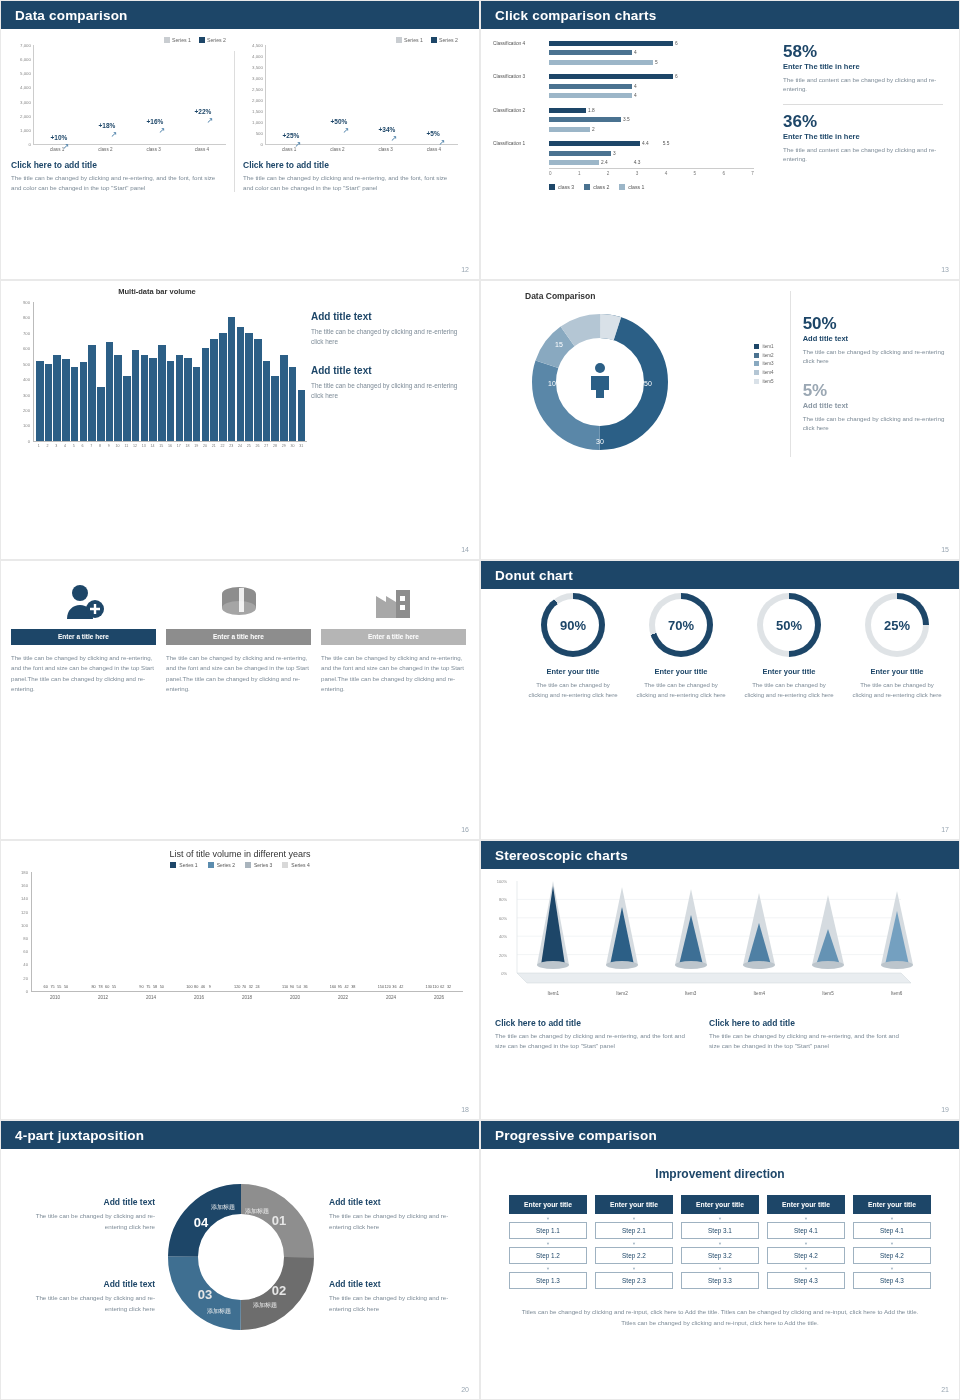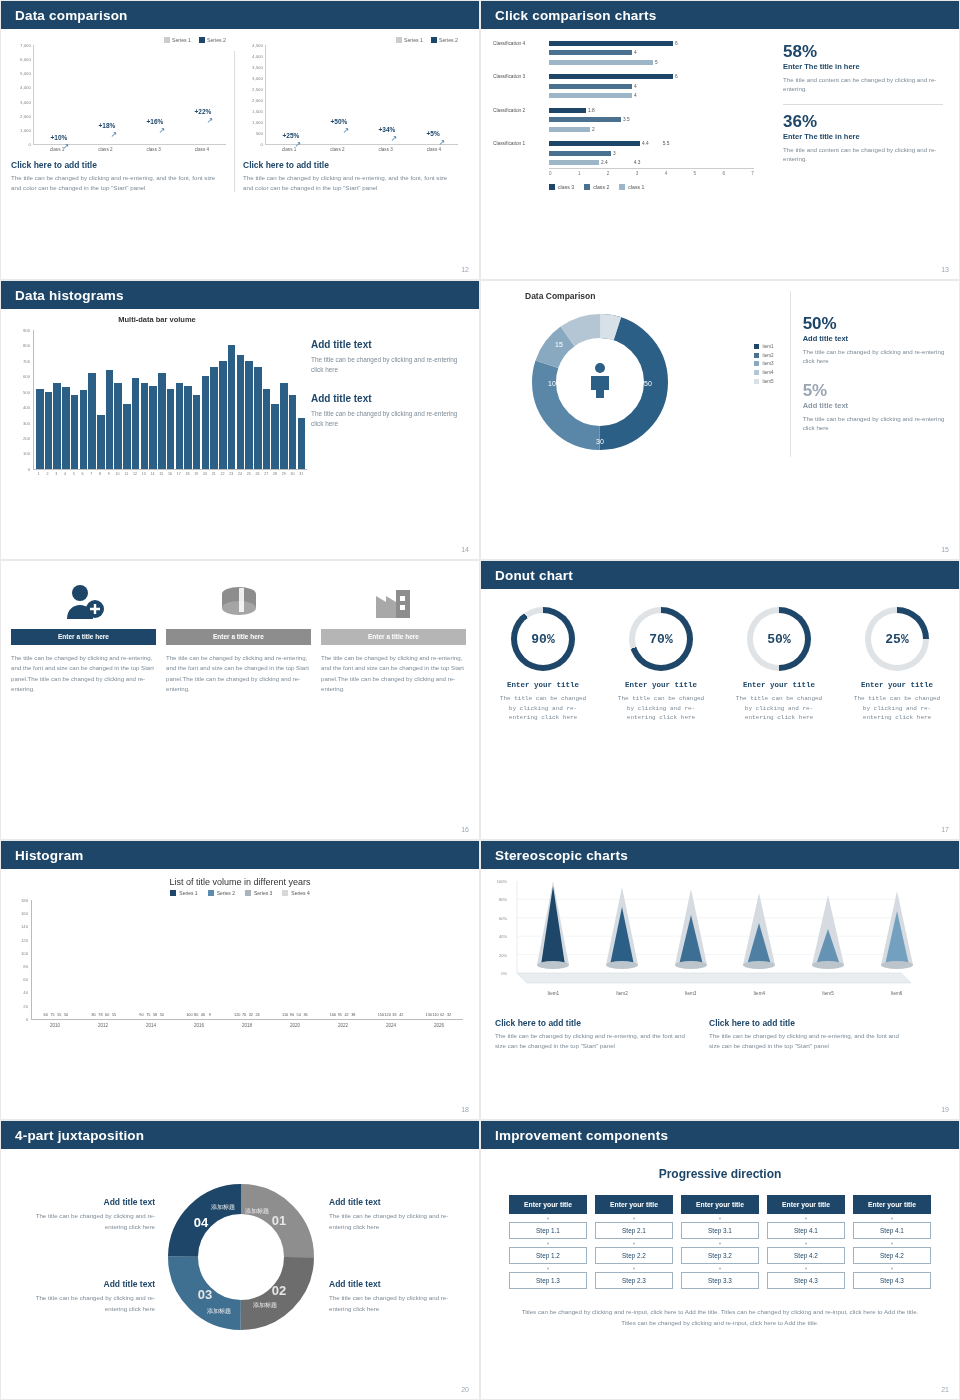--- a/index.html
+++ b/index.html
@@ -105,21 +105,21 @@
   .s16 { display: flex; padding: 14px 10px 0 10px; gap: 10px;}
   .col3 { width: 145px; text-align: center;}
   .icon-box { height: 54px; display: flex; align-items: center; justify-content: center; }
   .title-btn { height: 16px; line-height: 16px; color: #fff; font-size: 6.5px; font-weight: bold; margin-bottom: 8px;}
   .tb-a { background: #1d4668; }
   .tb-b { background: #8d8d8d; }
   .tb-c { background: #b5b5b5; }
   .col3 p { font-size: 6.1px; color: #7d8b97; line-height: 1.7; text-align: left; margin: 0;}
 
   
-  .s17 { display: flex; padding: 18px 8px 0 8px; justify-content: space-between; font-family: Liberation Mono, monospace;}
+  .s17 { display: flex; padding: 4px 8px 0 8px; justify-content: flex-end;}
   .ring-col { width: 108px; text-align: center;}
   .ring { width: 64px; height: 64px; border-radius: 50%; margin: 0 auto 10px auto; display: flex; align-items: center; justify-content: center; font-size: 13px; font-weight: bold; color: #1d4668;}
   .ring-in { width: 52px; height: 52px; background: #fff; border-radius: 50%; display: flex; align-items: center; justify-content: center;}
   .ring-title { font-size: 7.5px; font-weight: bold; color: #1d4668; margin-bottom: 5px;}
   .ring-col p { font-size: 6px; color: #7d8b97; line-height: 1.6; margin: 0; padding: 0 8px;}
 
   
   .s18title { text-align: center; font-size: 9px; color: #333; margin: 8px 0 3px 0;}
   .leg18 { display: flex; justify-content: center; gap: 10px; font-size: 5px; color: #555; margin-bottom: 4px;}
   .leg18 i { display: inline-block; width: 6px; height: 6px; margin-right: 3px; vertical-align: -1px;}
@@ -375,21 +375,20 @@
           <div class="big-pct">36%</div>
           <div class="sub-b">Enter The title in here</div>
           <div class="txt-small">The title and content can be changed by clicking and re-entering.</div>
         </div>
       </div>
     </div>
     <div class="pnum">13</div>
   </div>
 
   <div class="slide">
-    <div class="hdr">Data histograms</div>
     <div class="body">
       <div class="s14">
         <div class="s14left">
           <div class="s14title">Multi-data bar volume</div>
           <div class="multi-chart">
             <div class="s18y" style="left:-26px">
               <div style="top:0%">900</div>
                 <div style="top:11.1%">800</div>
                 <div style="top:22.2%">700</div>
               <div style="top:33.3%">600</div>
@@ -601,21 +600,20 @@
           </div>
           <div class="ring-title">Enter your title</div>
           <p>The title can be changed by clicking and re-entering click here</p>
         </div>
       </div>
     </div>
     <div class="pnum">17</div>
   </div>
 
   <div class="slide">
-    <div class="hdr">Histogram</div>
     <div class="body">
       <div class="s18title">List of title volume in different years</div>
       <div class="leg18">
         <span><i class="l1"></i><span>Series 1</span></span>
         <span><i class="l2"></i><span>Series 2</span></span>
         <span><i class="l3"></i><span>Series 3</span></span>
         <span><i class="l4"></i><span>Series 4</span></span>
       </div>
       <div class="s18chart">
         <div class="s18y">
@@ -894,23 +892,23 @@
       </div>
       <div class="lbl" style="left:328px;top:130px">
         <h4>Add title text</h4>
         <p>The title can be changed by clicking and re-entering click here</p>
       </div>
     </div>
     <div class="pnum">20</div>
   </div>
 
   <div class="slide">
-    <div class="hdr">Improvement components</div>
+    <div class="hdr">Progressive comparison</div>
     <div class="body">
-      <div class="s21title">Progressive direction</div>
+      <div class="s21title">Improvement direction</div>
       <div class="s21cols">
         <div class="s21col">
           <div class="s21head">Enter your title</div>
           <div class="caret">▼</div>
           <div class="s21cell">Step 1.1</div>
           <div class="caret">▼</div>
           <div class="s21cell">Step 1.2</div>
           <div class="caret">▼</div>
           <div class="s21cell">Step 1.3</div>
         </div>

